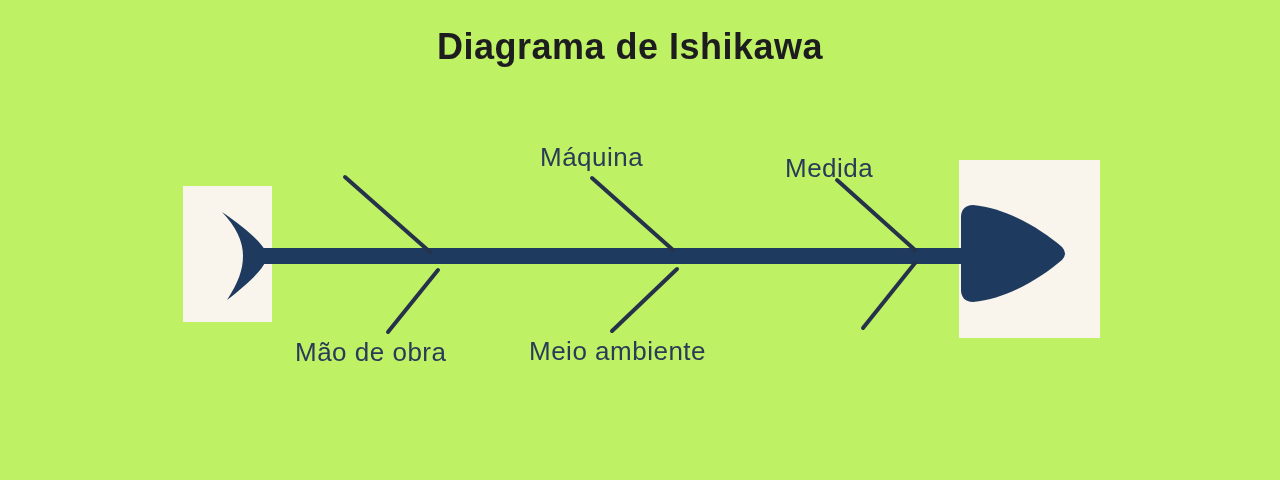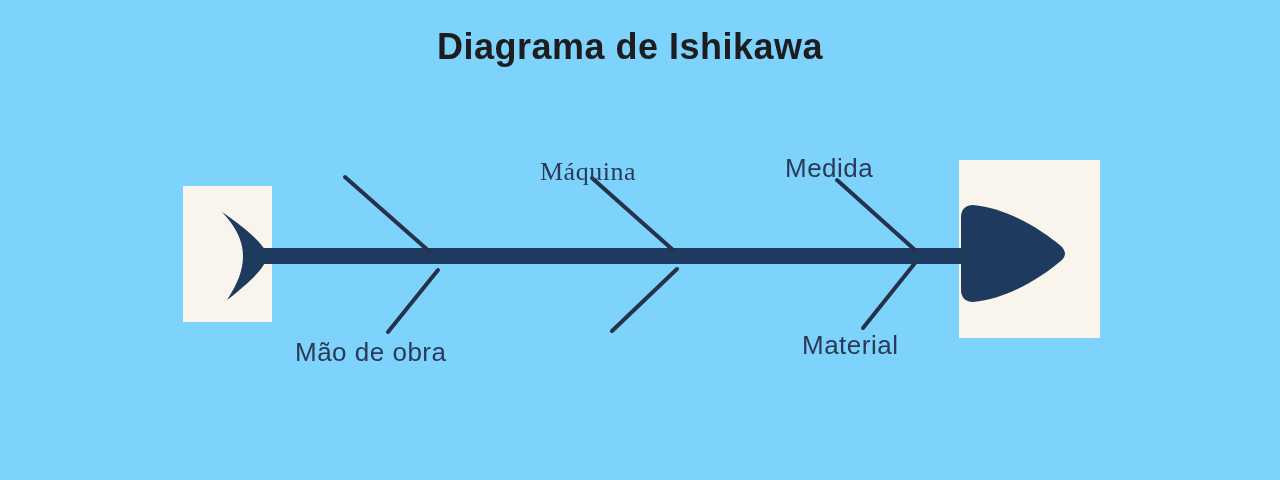--- a/index.html
+++ b/index.html
@@ -4,21 +4,21 @@
 <style>
   html, body {
     margin: 0;
     padding: 0;
     background: #ffffff;
   }
   .canvas {
     position: relative;
     width: 1280px;
     height: 480px;
-    background: #7dd3fc;
+    background: #bef264;
     overflow: hidden;
     font-family: "Liberation Sans", sans-serif;
   }
   .title {
     position: absolute;
     top: 26px;
     left: 0;
     width: 1260px;
     text-align: center;
     font-size: 36px;
@@ -35,21 +35,21 @@
   .cause-label {
     position: absolute;
     font-size: 26px;
     font-weight: 400;
     color: #2b3a57;
     letter-spacing: 0.5px;
     white-space: nowrap;
     font-family: "Liberation Sans", sans-serif;
   }
   .label-metodo        { left: 297px; top: 151px; }
-  .label-maquina       { left: 540px; top: 157px; font-family: Liberation Serif, serif; }
+  .label-maquina       { left: 540px; top: 142px; }
   .label-medida        { left: 785px; top: 153px; }
   .label-mao-de-obra   { left: 295px; top: 337px; }
   .label-meio-ambiente { left: 529px; top: 336px; }
   .label-material      { left: 802px; top: 330px; }
 </style>
 </head>
 <body>
 
 <div class="canvas">
 
@@ -78,15 +78,15 @@
     <line x1="837" y1="180" x2="915" y2="250" stroke-width="4" stroke-linecap="round" stroke="#25324a"></line>
 
     <line x1="438" y1="270" x2="388" y2="332" stroke-width="4" stroke-linecap="round" stroke="#25324a"></line>
     <line x1="677" y1="269" x2="612" y2="331" stroke-width="4" stroke-linecap="round" stroke="#25324a"></line>
     <line x1="915" y1="263" x2="863" y2="328" stroke-width="4" stroke-linecap="round" stroke="#25324a"></line>
   </svg>
 
   <div class="cause-label label-maquina">Máquina</div>
   <div class="cause-label label-mao-de-obra">Mão de obra</div>
   <div class="cause-label label-medida">Medida</div>
-  <div class="cause-label label-material">Material</div>
+  <div class="cause-label label-meio-ambiente">Meio ambiente</div>
 
 </div>
 
 </body></html>

